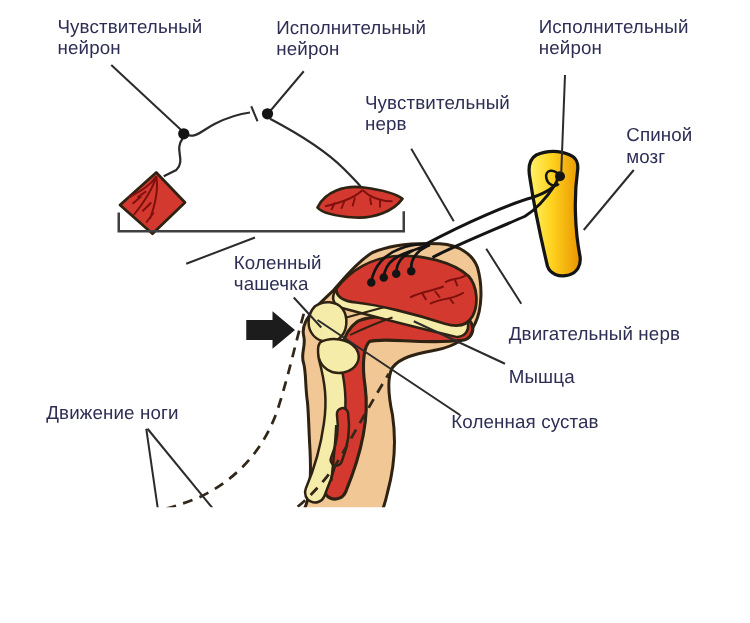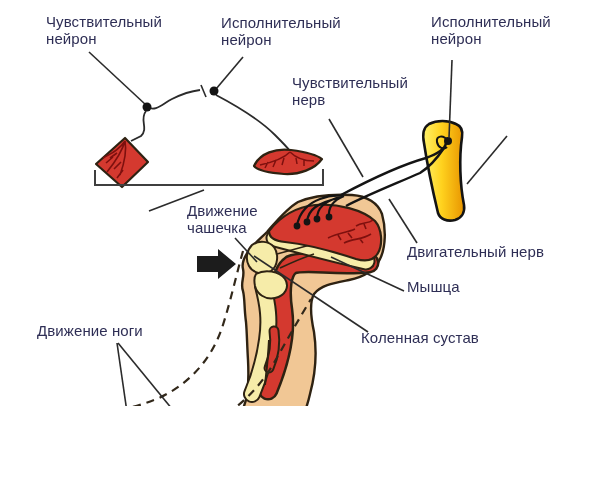--- a/index.html
+++ b/index.html
@@ -174,19 +174,21 @@
 </svg>
 
 <div class="lbl" style="left:46px;top:13px">Чувствительный
 нейрон</div>
 <div class="lbl" style="left:221px;top:14px">Исполнительный
 нейрон</div>
 <div class="lbl" style="left:431px;top:13px">Исполнительный
 нейрон</div>
 <div class="lbl" style="left:292px;top:74px">Чувствительный
 нерв</div>
-<div class="lbl" style="left:187px;top:202px">Движение
+<div class="lbl" style="left:501px;top:100px">Спиной
+мозг</div>
+<div class="lbl" style="left:187px;top:202px">Коленный
 чашечка</div>
 <div class="lbl" style="left:37px;top:322px">Движение ноги</div>
-<div class="lbl" style="left:407px;top:243px">Двигательный нерв</div>
-<div class="lbl" style="left:407px;top:278px">Мышца</div>
+<div class="lbl" style="left:407px;top:259px">Двигательный нерв</div>
+<div class="lbl" style="left:407px;top:293px">Мышца</div>
 <div class="lbl" style="left:361px;top:329px">Коленная сустав</div>
 
 </div>
 </body></html>

